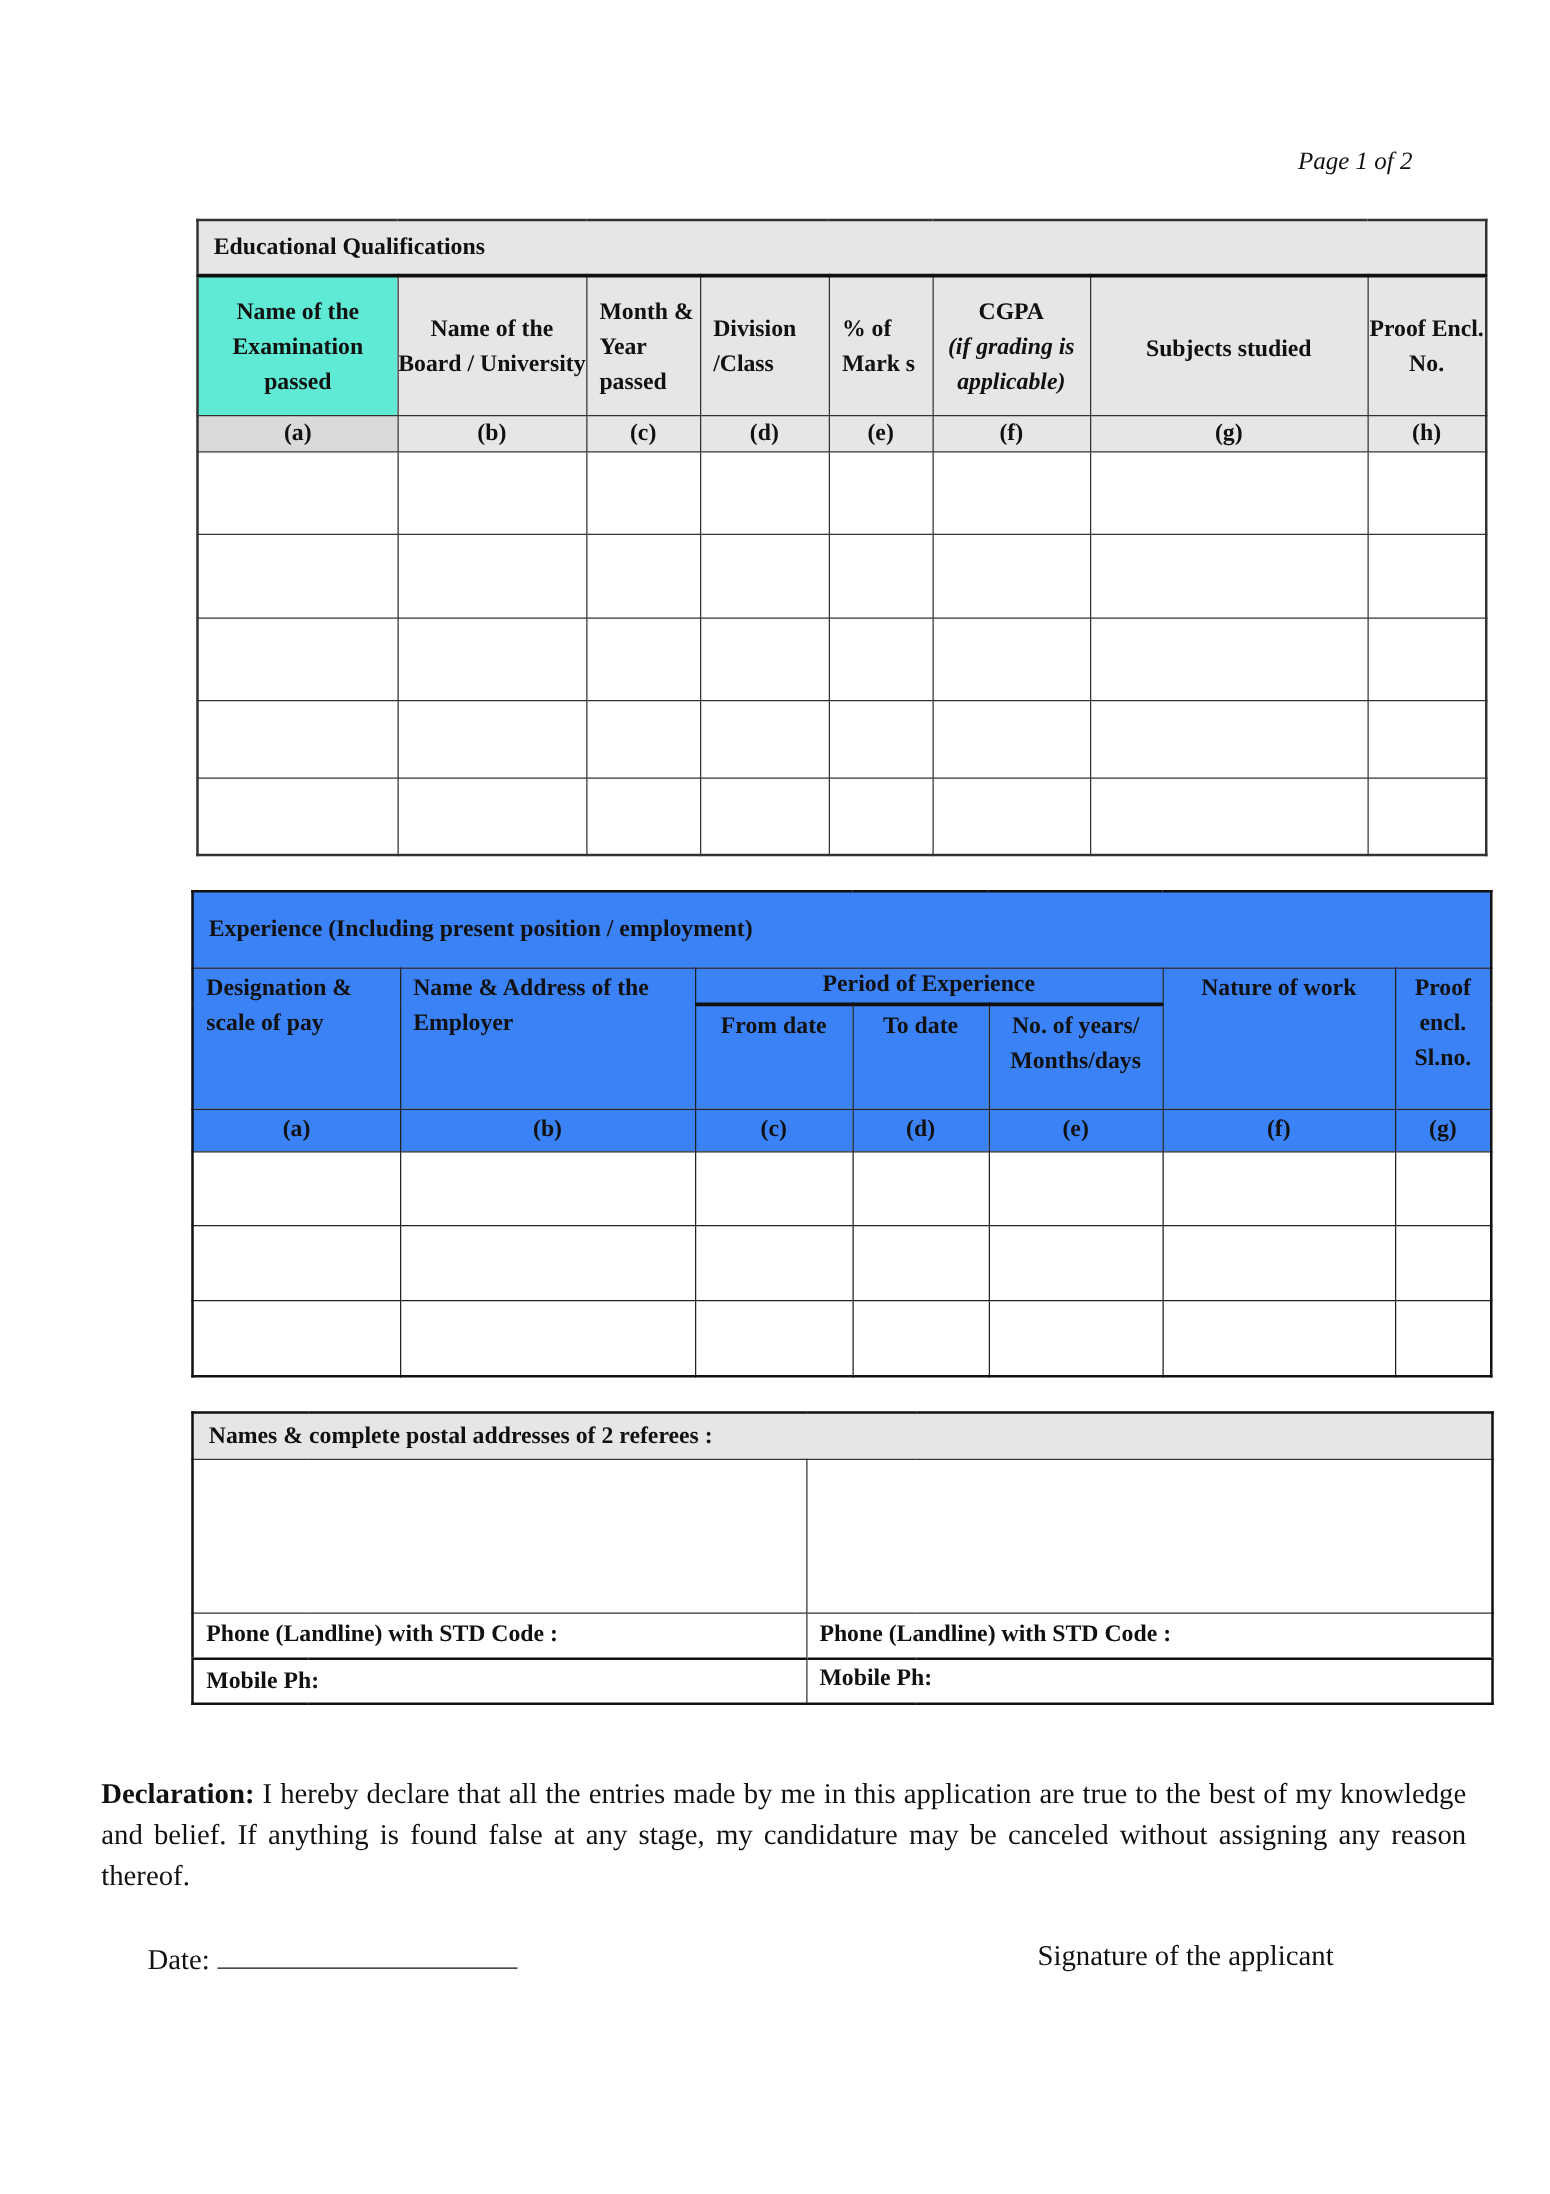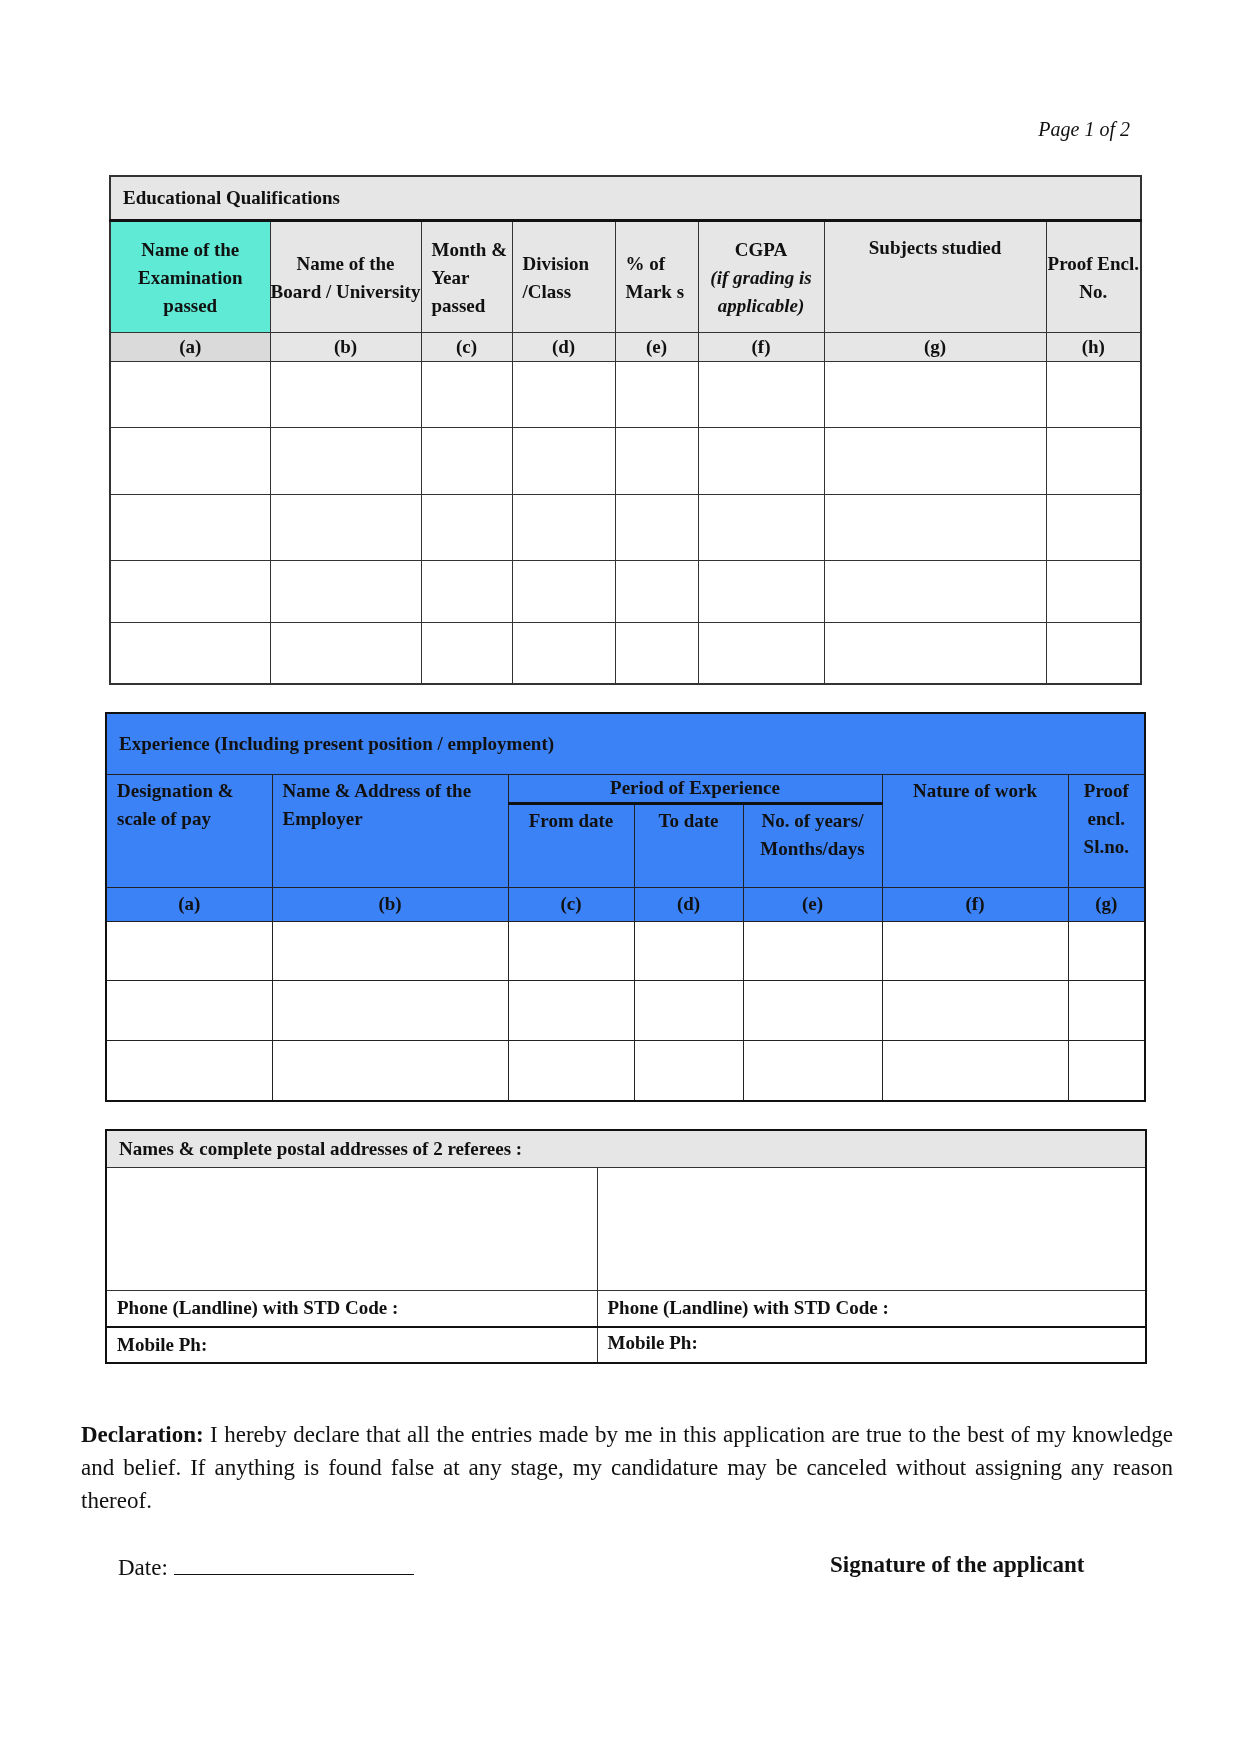--- a/index.html
+++ b/index.html
@@ -1,37 +1,37 @@
 <!DOCTYPE html>
 <html><head>
 <meta charset="utf-8">
 <style>
   html, body { margin: 0; padding: 0; background: #fff; }
   body { width: 1240px; height: 1755px; position: relative; font-family: "Liberation Serif", "DejaVu Serif", serif; color: #111; overflow: hidden; }
   .abs { position: absolute; }
   .page-no { right: 110px; top: 118px; font-style: italic; font-size: 20px; }
-  table { border-collapse: collapse; position: absolute; table-layout: fixed; }
+  table { border-collapse: collapse; position: absolute; table-layout: fixed; margin-left: 48px; }
   td, th { border: 1px solid #333; padding: 0; font-size: 19px; font-weight: bold; vertical-align: top; }
   .gray { background: #e6e6e6; }
   .lgray { background: #3b82f6; }
   .title { text-align: left; padding-left: 12px; vertical-align: middle; font-weight: bold; }
   .c { text-align: center; }
   .l { text-align: left; padding-left: 10px; }
   .mid { vertical-align: middle; }
   .hdr { line-height: 28px; padding-top: 2px; }
   .thick-top { border-top: 3px solid #111; }
   #edu { left: 109px; top: 175px; width: 1031px; border: 2px solid #333; }
   #exp { left: 105px; top: 712px; width: 1039px; border: 2px solid #111; }
   #exp td { border-color: #222; }
   #ref { left: 105px; top: 1129px; width: 1040px; border: 2px solid #111; }
   .decl { left: 81px; top: 1418px; width: 1092px; font-size: 23px; line-height: 33px; text-align: justify; }
   .decl b { font-weight: bold; }
   .date { left: 81px; top: 1552px; font-size: 23px; margin-left: 37px; }
   .date-line { display: inline-block; width: 240px; border-bottom: 1px solid #111; height: 22px; margin-left: 6px; vertical-align: baseline; }
-  .sig { left: 830px; top: 1552px; font-size: 23px; font-weight: bold; }
+  .sig { left: 830px; top: 1552px; font-size: 23px; font-weight: normal; }
   .it { font-style: italic; }
   .input-cell { cursor: text; }
 </style>
 </head>
 <body>
 
 <div class="abs page-no">Page 1 of 2</div>
 
 <table id="edu">
   <colgroup>
@@ -51,21 +51,21 @@
   <tr style="height:112px" class="thick-top">
     <td class="c hdr mid" style="background:#5eead4;">Name of the Examination passed</td>
     <td class="c hdr mid gray">Name of the Board / University</td>
     <td class="l hdr mid gray">Month &amp; Year passed</td>
     <td class="l hdr mid gray">Division /Class</td>
     <td class="l hdr mid gray">% of Mark s</td>
     <td class="c hdr mid gray">
       <div>CGPA</div>
       <div class="it">(if grading is applicable)</div>
     </td>
-    <td class="c hdr gray" style="padding-top:12px">Subjects studied</td>
+    <td class="c hdr gray" style="padding-top:44px">Subjects studied</td>
     <td class="c hdr mid gray">Proof Encl. No.</td>
   </tr>
   <tr style="height:29px">
     <td class="c mid" style="background:#dadada">(a)</td>
     <td class="c mid gray">(b)</td>
     <td class="c mid gray">(c)</td>
     <td class="c mid gray">(d)</td>
     <td class="c mid gray">(e)</td>
     <td class="c mid gray">(f)</td>
     <td class="c mid gray">(g)</td>

